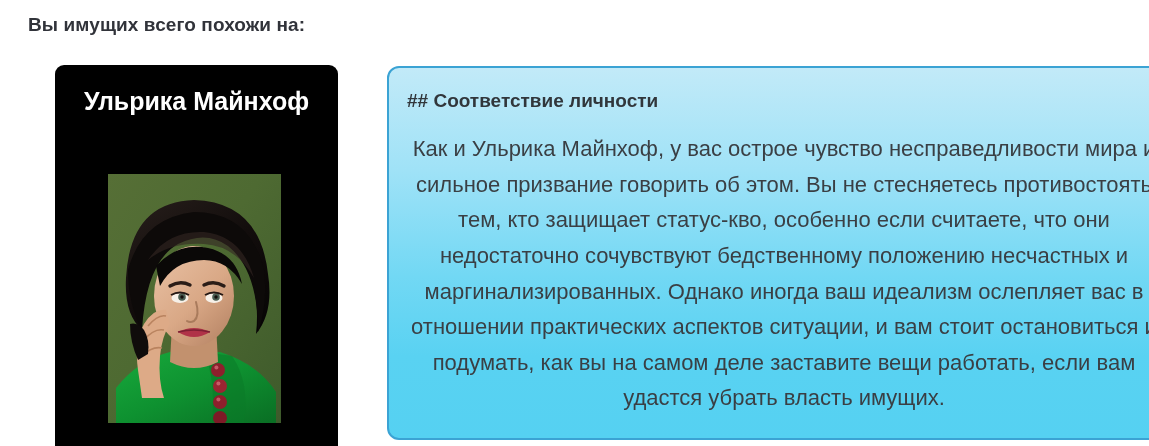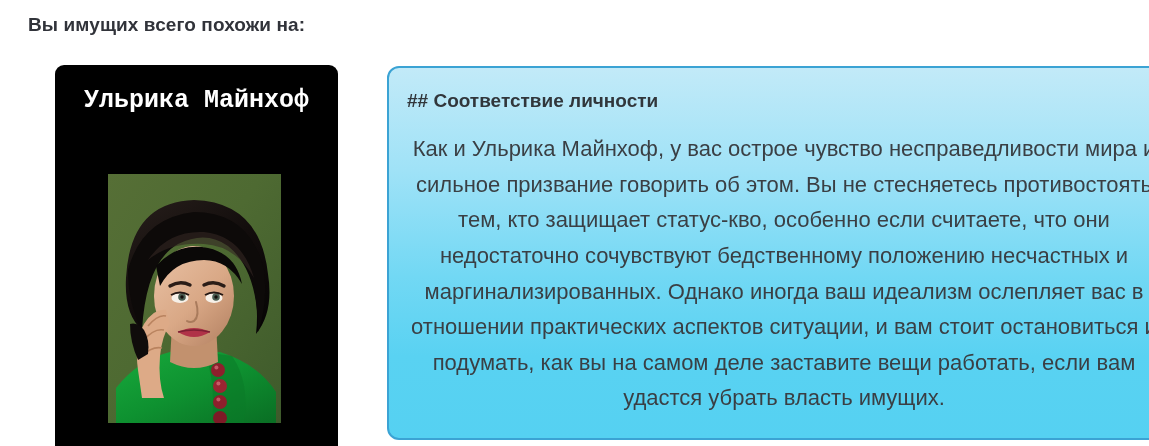--- a/index.html
+++ b/index.html
@@ -37,21 +37,20 @@
     border-radius: 9px;
     overflow: hidden;
   }
   #persona-name {
     margin: 19px 14px 0 14px;
     text-align: center;
     font-size: 25px;
     font-weight: bold;
     line-height: 1.38;
     color: #FFFFFF;
-    font-family: Liberation Mono, monospace;
   }
   #persona-photo {
     position: absolute;
     left: 53px;
     top: 109px;
     width: 173px;
     height: 249px;
     overflow: hidden;
     background: #4F6B33;
   }

